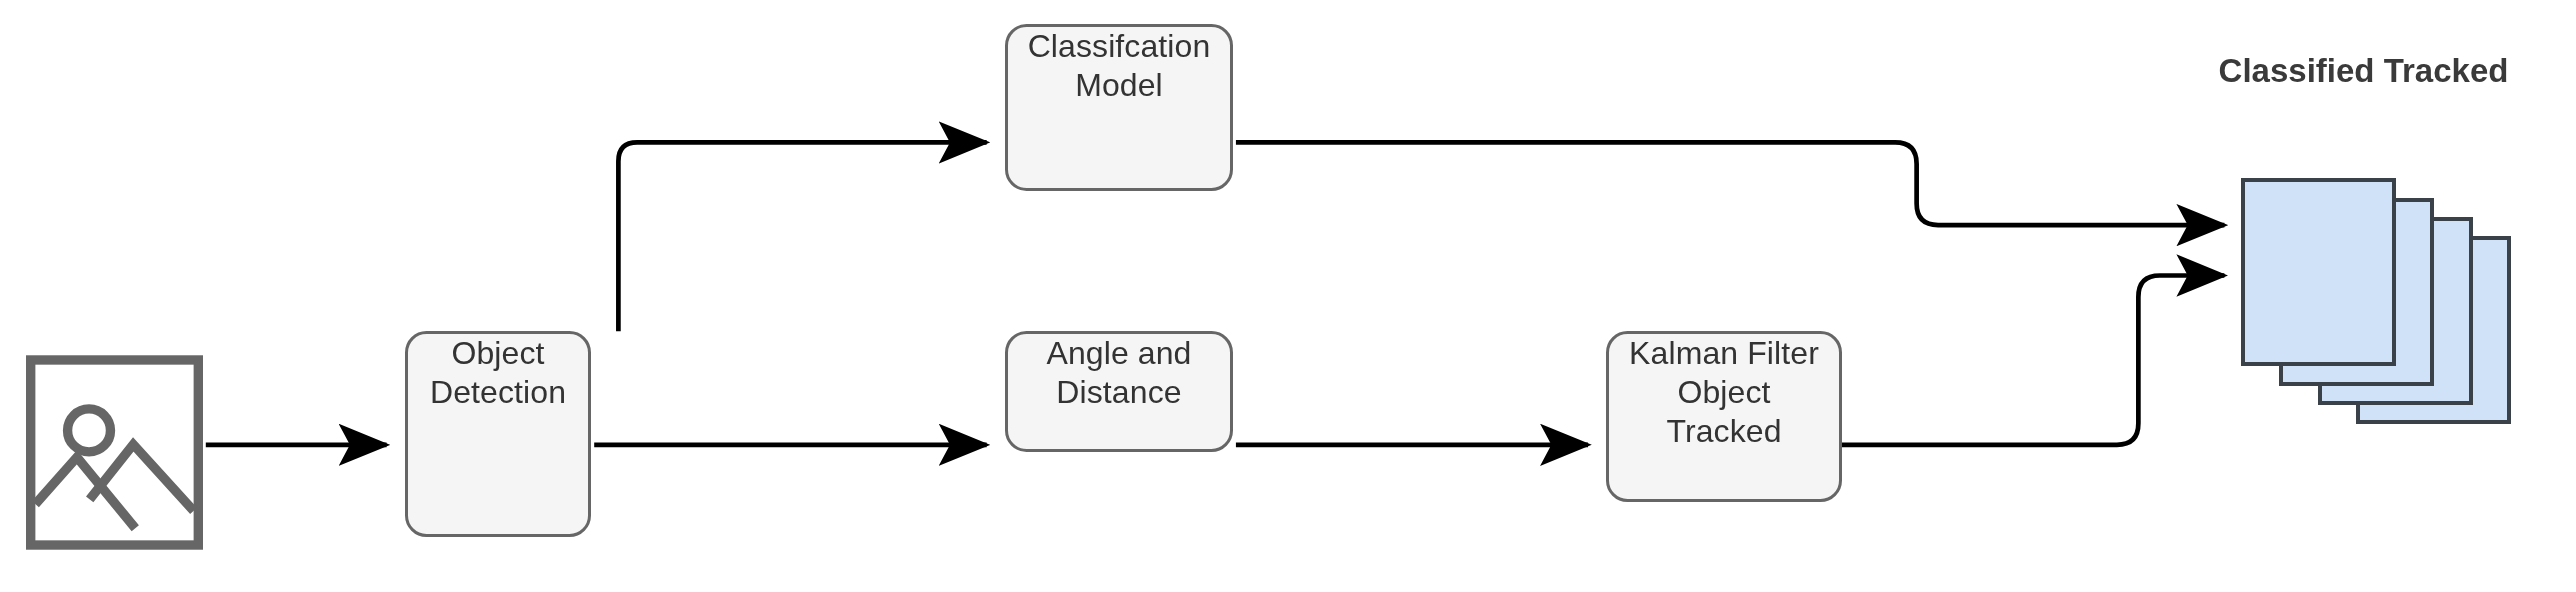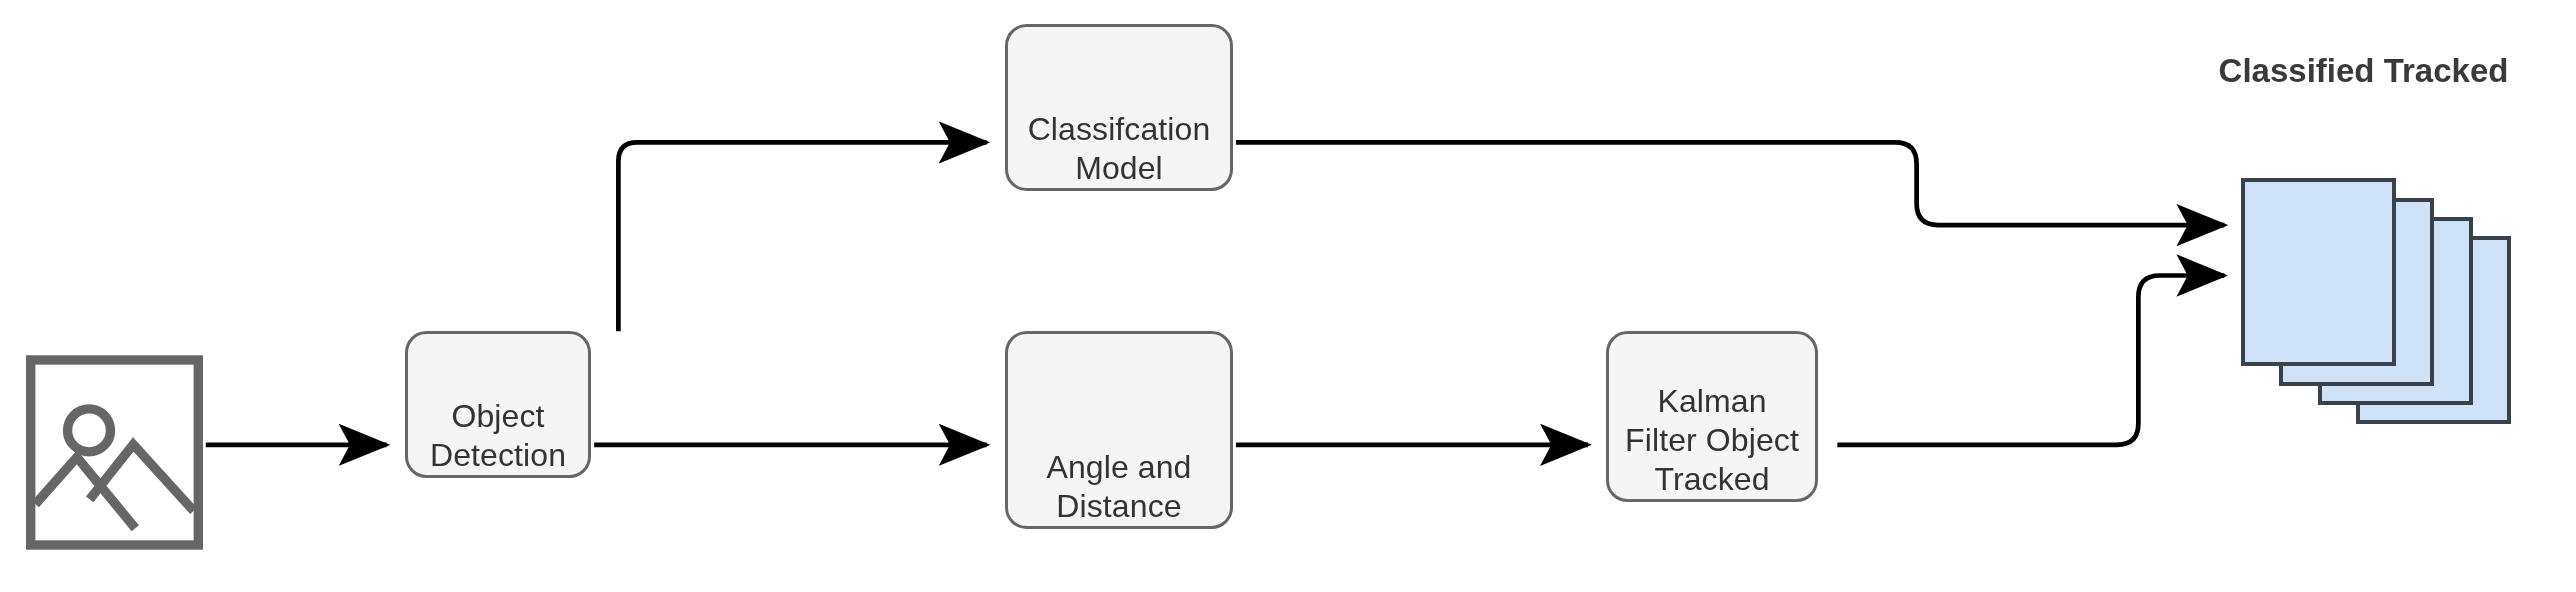--- a/index.html
+++ b/index.html
@@ -28,35 +28,35 @@
   }
 
   
   .node {
     position: absolute;
     box-sizing: border-box;
     background: #f5f5f5;
     border: 3.4px solid #666666;
     border-radius: 21.5px;
     display: flex;
-    align-items: flex-end;
+    align-items: flex-start;
     justify-content: center;
     text-align: center;
     color: #333333;
     font-size: 32px;
     line-height: 1.22;
     letter-spacing: 0.1px;
     padding: 0 15px;
   }
   .node .label { display: block; }
 
-  #node-object-detection { left: 405px;  top: 331px; width: 186px;  height: 147px; }
+  #node-object-detection { left: 405px;  top: 331px; width: 186px;  height: 206px; }
   #node-classification   { left: 1005px; top: 24px;  width: 228px;  height: 167px; }
-  #node-angle-distance   { left: 1005px; top: 331px; width: 228px;  height: 198px; }
-  #node-kalman           { left: 1606px; top: 331px; width: 212px;  height: 171px; }
+  #node-angle-distance   { left: 1005px; top: 331px; width: 228px;  height: 121px; }
+  #node-kalman           { left: 1606px; top: 331px; width: 236px;  height: 171px; }
 
   
 
   
   #image-icon {
     position: absolute;
     left: 25.5px;
     top: 355px;
     width: 177px;
     height: 195px;

